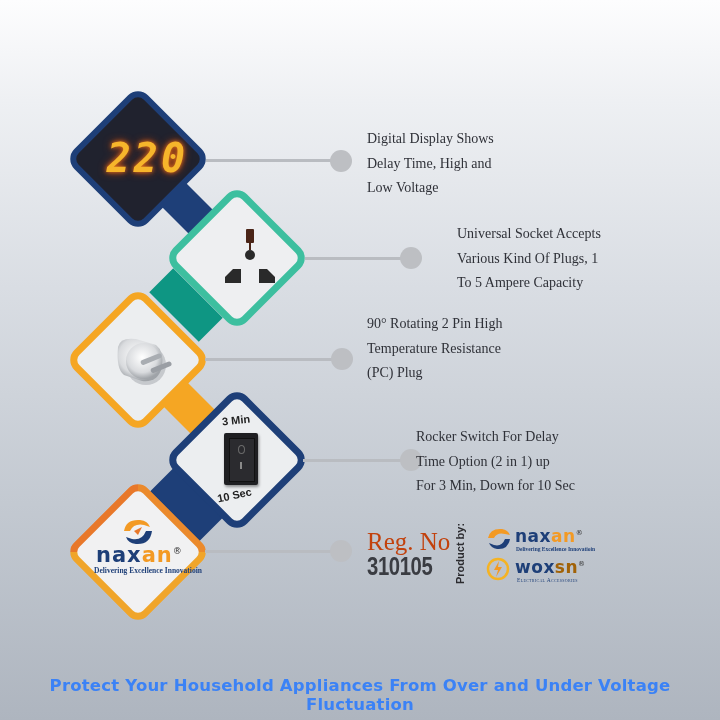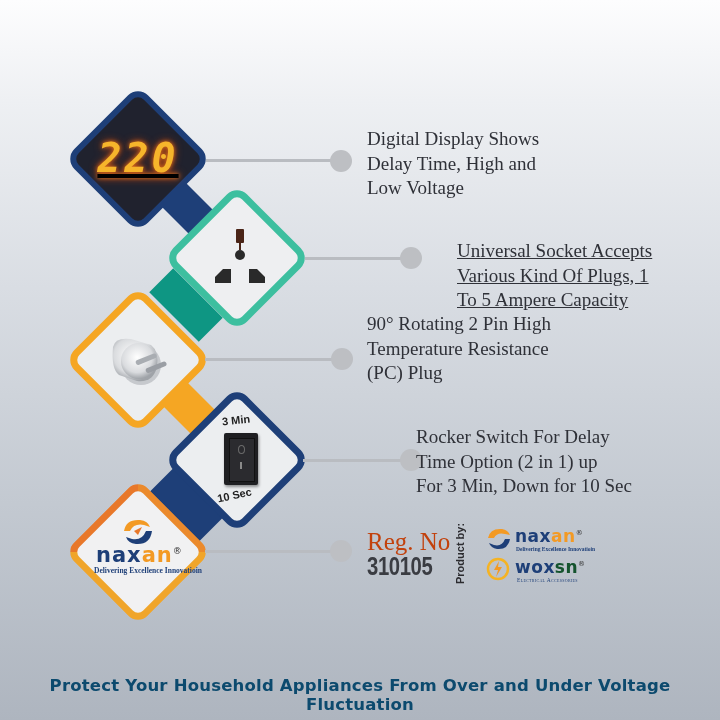--- a/index.html
+++ b/index.html
@@ -11,48 +11,48 @@
   .abs { position:absolute; }
 
   
   .bar { position:absolute; width:34px; height:70px; transform-origin:center; transform: rotate(-45deg); }
 
   
   .diamond {
     position:absolute; width:104px; height:104px;
     transform: rotate(45deg); border-radius:14px; box-sizing:border-box;
   }
-  .diamond-content { position:absolute; display:flex; align-items:center; justify-content:center;text-decoration:underline; }
+  .diamond-content { position:absolute; display:flex; align-items:center; justify-content:flex-end; }
 
   
   .line { position:absolute; height:3px; background:#b9bcc1; }
   .dot  { position:absolute; width:22px; height:22px; border-radius:50%; background:#bdbfc3; }
 
   .feature-text {
-    position:absolute; font-size:19px; line-height:24.5px; color:#2f3138;
+    position:absolute; font-size:14px; line-height:24.5px; color:#2f3138;
     font-family: "Liberation Serif", "DejaVu Serif", serif; white-space:pre-line;
   }
 
   
   .led {
     font-family: "DejaVu Sans Mono", "Liberation Mono", monospace; font-weight:bold;
     font-size:40px; color:#f6b52b; letter-spacing:3px;
     text-shadow: 0 0 4px #e0731c, 0 0 8px #c2410c;
     font-style:italic;
   }
 
   .switch-label { font-family:"Liberation Sans","DejaVu Sans",sans-serif; font-weight:bold; font-size:11px; color:#222; }
 
   .reg-label { font-size:25px; color:#c2410c; }
   .reg-num { font-family:"Liberation Sans","DejaVu Sans",sans-serif; font-weight:bold; font-size:25px; color:#3a3c42; transform:scaleX(0.78); transform-origin:left; letter-spacing:-0.5px; }
 
   .footer {
     position:absolute; left:0; right:0; top:676px; text-align:center;
     font-family:"DejaVu Sans","Liberation Sans",sans-serif; font-weight:bold; font-size:16.5px;
-    color:#0c4a6e; letter-spacing:0.2px;
+    color:#3b82f6; letter-spacing:0.2px;
   }
 
   .brand-word { font-family:"DejaVu Sans","Liberation Sans",sans-serif; font-weight:bold; }
 </style>
 </head>
 <body>
 
 <div class="bar" style="left:167px; top:170px; background:#1e3f78;"></div>
 <div class="bar" style="left:169px; top:270px; background:#0e9683;"></div>
 <div class="bar" style="left:169px; top:370px; background:#f5a623;"></div>
@@ -76,21 +76,21 @@
     <svg width="70" height="70" viewBox="0 0 70 70">
       <rect x="31" y="4" width="8" height="14" rx="1" fill="#4a2417"></rect>
       <rect x="34" y="17" width="2" height="8" fill="#4a2417"></rect>
       <circle cx="35" cy="30" r="5" fill="#2a2a2a"></circle>
       <path d="M10 52 L18 44 L26 44 L26 58 L10 58 Z" fill="#2a2a2a"></path>
       <path d="M44 44 L52 44 L60 52 L60 58 L44 58 Z" fill="#2a2a2a"></path>
     </svg>
   </div>
   <div class="line" style="left:305px; top:257px; width:98px;"></div>
   <div class="dot" style="left:400px; top:247px;"></div>
-  <div class="feature-text" style="left:457px; top:239px;text-decoration:underline;">Universal Socket Accepts
+  <div class="feature-text" style="left:457px; top:222px;">Universal Socket Accepts
 Various Kind Of Plugs, 1
 To 5 Ampere Capacity</div>
 </div>
 
 <div>
   <div class="diamond" style="left:86px; top:308px; background:#eceef0; border:7px solid #f5a623;"></div>
   <div class="diamond-content" style="left:96px; top:325px; width:90px; height:70px;">
     <svg width="80" height="62" viewBox="0 0 80 62">
       <defs>
         <radialGradient id="plugG" cx="45%" cy="40%" r="60%">
@@ -161,18 +161,18 @@
   </div>
   <div class="abs" style="left:516px; top:546px; font-size:5.5px; color:#1e3f78; font-weight:bold; white-space:nowrap;">Delivering Excellence Innovatioin</div>
 </div>
 
 <div>
   <svg class="abs" width="24" height="24" viewBox="0 0 24 24" style="left:486px; top:557px;">
     <circle cx="12" cy="12" r="10" fill="none" stroke="#f5b323" stroke-width="2.5"></circle>
     <path d="M13 4 L8 13 L12 13 L10 20 L16 10 L12 10 Z" fill="#f39a24"></path>
   </svg>
   <div class="abs brand-word" style="left:515px; top:557px; font-size:17px; color:#1e3f78; letter-spacing:0.5px;">
-    <span>wox</span><span style="color:#14532d;">sn</span><sup style="font-size:7px; color:#333; font-weight:normal;">®</sup>
+    <span>wox</span><span style="color:#a16207;">sn</span><sup style="font-size:7px; color:#333; font-weight:normal;">®</sup>
   </div>
   <div class="abs" style="left:517px; top:577px; font-size:5.5px; color:#1e3f78; font-variant:small-caps; white-space:nowrap; letter-spacing:0.3px;">Electrical Accessories</div>
 </div>
 
 <div class="footer">Protect Your Household Appliances From Over and Under Voltage Fluctuation</div>
 
 </body></html>

